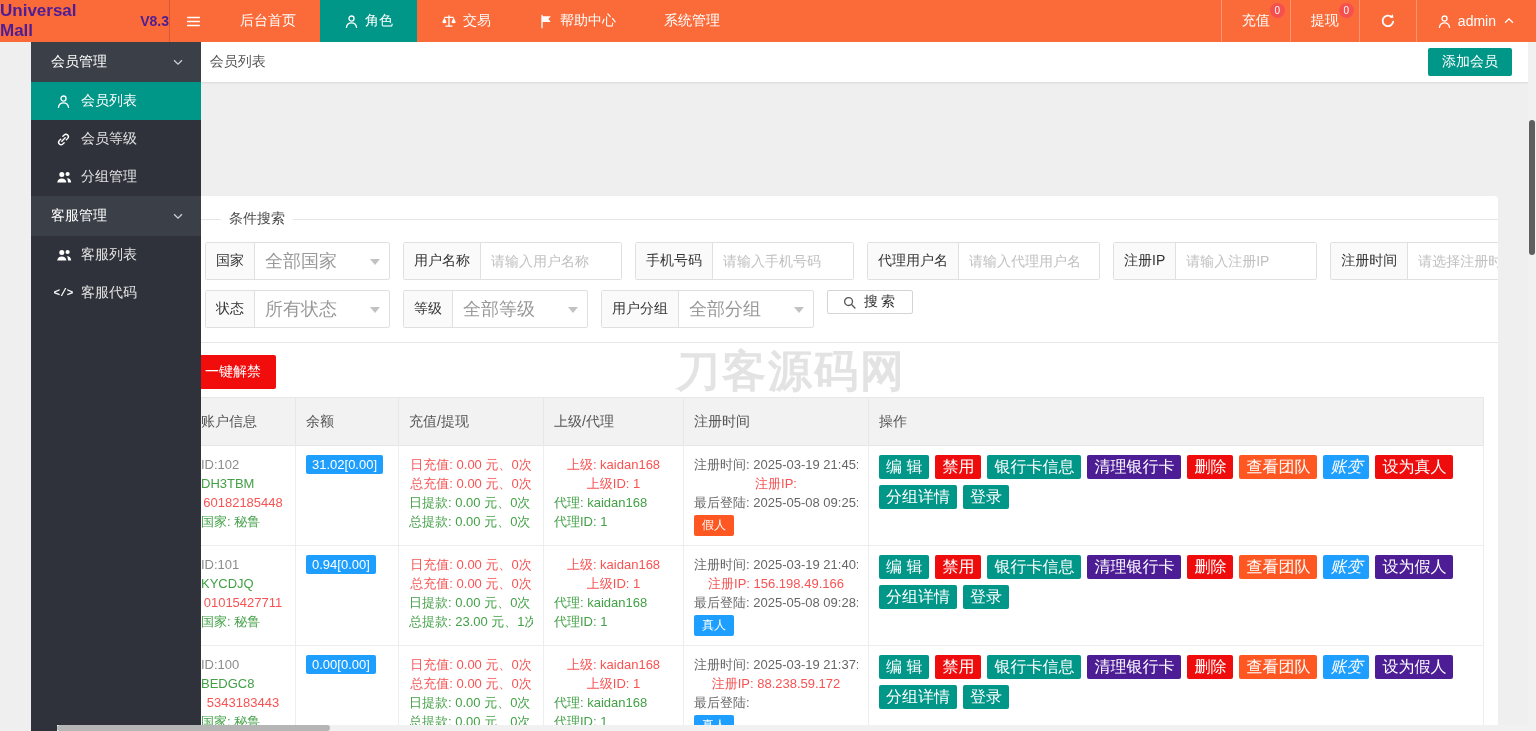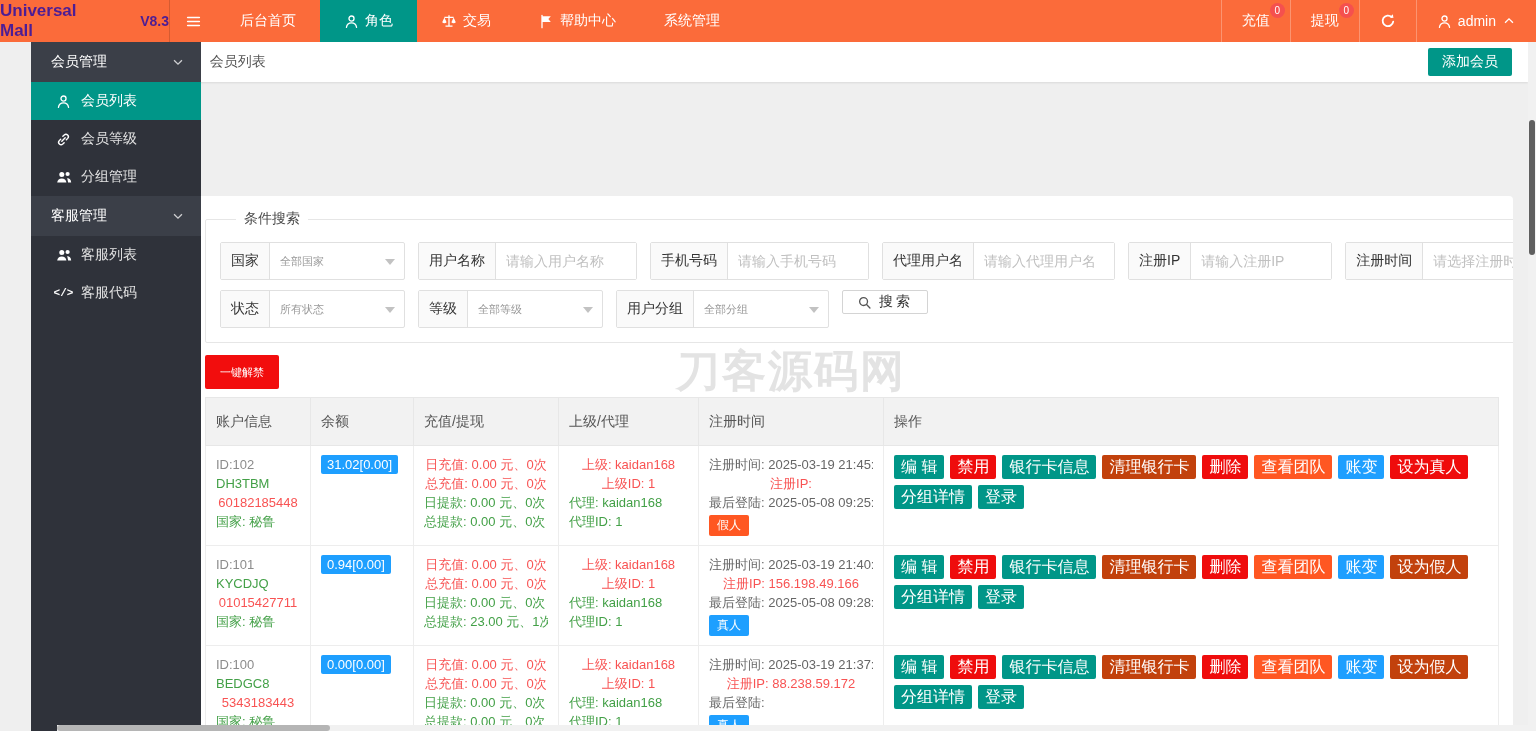--- a/index.html
+++ b/index.html
@@ -29,55 +29,55 @@
   .side-icon { width:17px; display:flex; align-items:center; justify-content:center; color:#fff; }
   .code-txt { font-family:"Liberation Mono","DejaVu Sans Mono",monospace; font-size:11px; font-weight:bold; }
 
   
   .crumb-bar { position:absolute; left:170px; top:42px; right:8px; height:40px; background:#fff; display:flex; align-items:center; padding:0 16px; box-shadow:0 1px 2px rgba(0,0,0,.09); z-index:10; }
   .crumb-arrows { color:#9a9a9a; font-size:15px; margin-right:8px; }
   .crumb-title { color:#555; font-size:14px; }
   .btn-add { margin-left:auto; background:#009688; color:#fff; border:none; border-radius:2px; height:28px; padding:0 14px; font-size:14px; cursor:pointer; }
 
   
-  .card { position:absolute; left:191px; top:196px; width:1322px; height:535px; background:#fff; border-radius:4px; z-index:5; padding:0 14px; overflow:hidden; }
+  .card { position:absolute; left:176px; top:196px; width:1322px; height:535px; background:#fff; border-radius:4px; z-index:5; padding:0 14px; overflow:hidden; }
   fieldset.search-box { margin-top:14px; border:1px solid #e6e6e6; border-radius:2px; padding:4px 14px 14px; }
   fieldset.search-box legend { font-size:14px; color:#4a4a4a; padding:0 8px; margin-left:16px; }
   .f-row { display:flex; gap:13px; margin-top:10px; }
   .ig { display:flex; height:38px; border:1px solid #e0e0e0; border-radius:2px; background:#fff; }
   .ig-label { display:flex; align-items:center; padding:0 10px; font-size:14px; color:#333; background:#fafafa; border-right:1px solid #e0e0e0; white-space:nowrap; }
-  .ig-field { position:relative; display:flex; align-items:center; padding:0 10px; font-size:11px; }
+  .ig-field { position:relative; display:flex; align-items:center; padding:0 10px; font-size:18px; }
   .ig-select { width:134px; color:#999; cursor:pointer; }
   .caret { position:absolute; right:9px; top:16px; width:0; height:0; border-left:5px solid transparent; border-right:5px solid transparent; border-top:6px solid #c2c2c2; }
   .ig-input { width:140px; border:none; outline:none; color:#666; font-size:14px; font-family:inherit; }
   .ig-input::placeholder { color:#c0c0c0; }
   .btn-search { display:flex; align-items:center; gap:7px; height:24px; padding:0 14px; background:#fff; border:1px solid #d4d4d4; border-radius:2px; font-size:14px; color:#333; cursor:pointer; letter-spacing:3px; }
   .btn-search .s-ic { color:#555; display:flex; letter-spacing:0; }
 
-  .btn-unban { margin-top:12px; background:#f20d0d; color:#fff; height:34px; padding:0 15px; border:none; border-radius:2px; font-size:11px; cursor:pointer; display:block; }
+  .btn-unban { margin-top:12px; background:#f20d0d; color:#fff; height:34px; padding:0 15px; border:none; border-radius:2px; font-size:14px; cursor:pointer; display:block; }
 
   
   table.data-table { width:100%; border-collapse:collapse; margin-top:8px; font-size:13px; table-layout:fixed; }
   table.data-table th { background:#f2f2f2; border:1px solid #e7e7e7; height:48px; text-align:left; padding:0 10px; color:#555; font-weight:normal; font-size:14px; }
   table.data-table td { border:1px solid #ededed; padding:9px 10px; vertical-align:top; height:77px; }
   .cell-line { line-height:19px; white-space:nowrap; overflow:hidden; }
   .t-gray  { color:#8c8c8c; }
   .t-dark  { color:#666; }
   .t-red   { color:#f85353;text-align:center; }
   .t-green { color:#43a047; }
   .badge-balance { display:inline-block; background:#1e9fff; color:#fff; border-radius:2px; padding:2px 6px; font-size:13px; }
   .tag { display:inline-block; color:#fff; border-radius:2px; padding:2px 8px; font-size:12px; margin-top:3px; }
   .tag-real { background:#1e9fff; }
   .tag-fake { background:#ff5722; }
   .btn { display:inline-block; color:#fff; border:none; border-radius:2px; padding:0 7px; height:24px; line-height:24px; font-size:16px; margin:0 6px 6px 0; cursor:pointer; white-space:nowrap; }
   .btn-teal   { background:#009688; }
   .btn-red    { background:#ef0c0c; }
-  .btn-green  { background:#c2410c; }
+  .btn-green  { background:#4c1d95; }
   .btn-orange { background:#ff5722; }
-  .btn-blue   { background:#1e9fff; }
+  .btn-blue   { background:#1e9fff;font-style:italic; }
 
   .watermark { position:absolute; left:676px; top:342px; font-size:44px; font-weight:bold; color:#e3e3e3; letter-spacing:2px; z-index:8; pointer-events:none; }
 
   
   .vscroll { position:absolute; top:42px; right:0; width:8px; bottom:0; background:#f1f1f1; z-index:30; }
   .vthumb  { position:absolute; top:78px; left:1px; width:6px; height:135px; background:#5f5f5f; border-radius:3px; }
   .hscroll { position:absolute; left:57px; right:8px; bottom:0; height:6px; background:#f1f1f1; z-index:30; }
   .hthumb  { position:absolute; left:0; top:0; width:273px; height:6px; background:#b5b5b5; border-radius:3px; }
 </style>
 </head>

